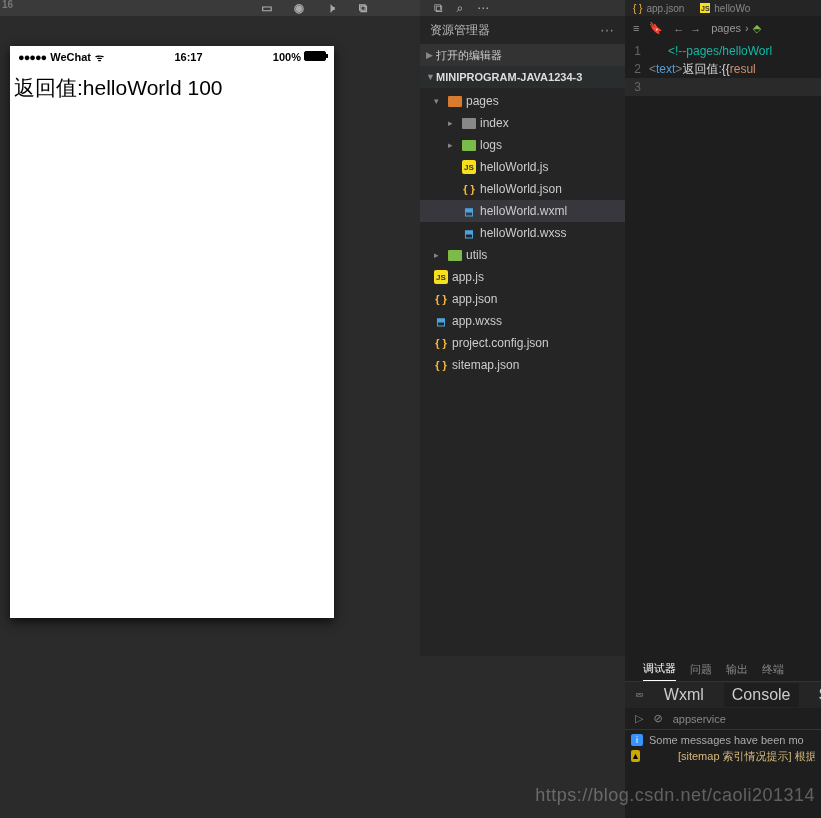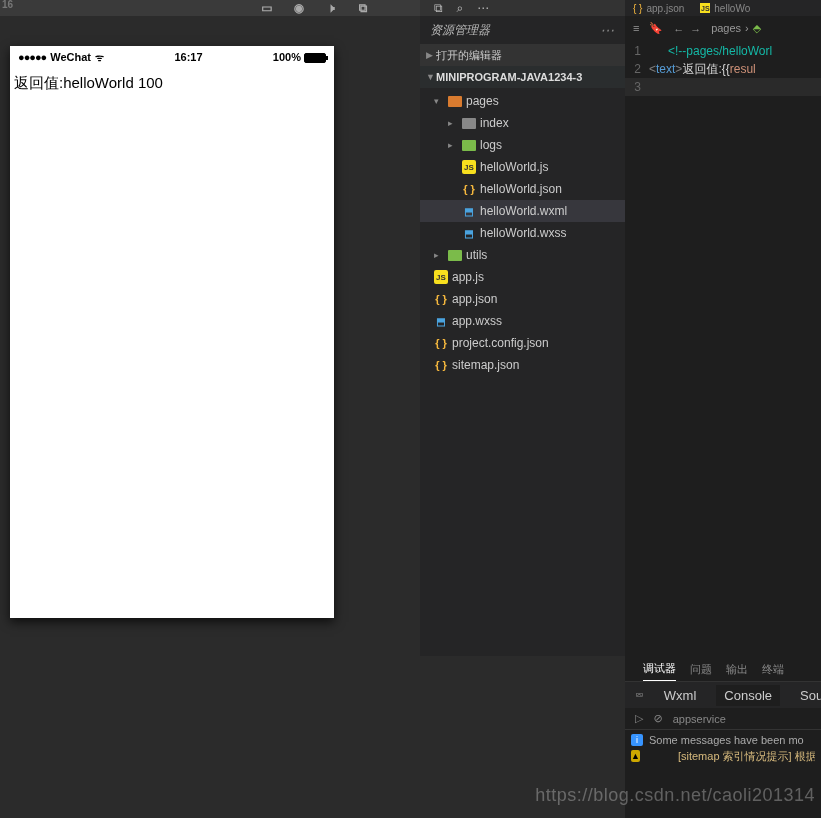--- a/index.html
+++ b/index.html
@@ -10,37 +10,37 @@
   .toolbar-btn-group { position:absolute; left:260px; top:0; display:flex; gap:18px; align-items:center; height:16px;}
   .tbtn { width:14px; height:14px; color:#aaa; display:flex; align-items:center; justify-content:center; font-size:12px;}
 
   
   .sim-area { position:absolute; left:0; top:18px; width:420px; height:640px; background:#2b2b2b; padding:10px;}
   .device { width:324px; height:572px; background:#fff; margin:18px 0 0 0; box-shadow:0 4px 10px rgba(0,0,0,.7); position:relative;}
   .status-bar { height:22px; display:flex; align-items:center; justify-content:space-between; padding:0 8px; font-size:11px; font-weight:600; color:#000;}
   .sb-left { display:flex; align-items:center; gap:4px;}
   .dots { letter-spacing:-1px;}
   .wifi { font-size:10px;}
-  .sb-right { display:flex; align-items:flex-end; gap:3px;}
+  .sb-right { display:flex; align-items:flex-start; gap:3px;}
   .battery { width:22px; height:10px; border:1px solid #000; border-radius:2px; position:relative; background:#000;}
   .battery:after { content:""; position:absolute; right:-3px; top:2px; width:2px; height:4px; background:#000;}
   .nav-bar { height:38px; display:flex; align-items:center; justify-content:center; position:relative; font-size:14px; color:#000;}
   .capsule { position:absolute; right:8px; top:4px; width:74px; height:28px; border:1px solid #ccc; border-radius:14px; display:flex; align-items:center; justify-content:space-around;}
   .cap-dots { font-weight:bold; font-size:14px;}
   .cap-target { width:16px; height:16px; border:2px solid #000; border-radius:50%; position:relative;}
   .cap-target:after { content:""; position:absolute; left:4px; top:4px; width:4px; height:4px; background:#000; border-radius:50%;}
-  .page-content { padding:6px 4px; font-size:15px; color:#000;}
+  .page-content { padding:6px 4px; font-size:21px; color:#000;}
 
   
   .mid-bar { position:absolute; left:420px; top:0; width:205px; height:16px; background:#333; display:flex; align-items:center; gap:14px; padding-left:14px;}
   .mid-bar span { color:#bbb; font-size:12px;}
   
   
   .explorer { position:absolute; left:420px; top:16px; width:205px; height:640px; background:#252526; color:#ccc; font-size:12px;}
-  .exp-header { height:28px; display:flex; align-items:center; justify-content:space-between; padding:0 10px; color:#bbb;font-style:italic;}
+  .exp-header { height:28px; display:flex; align-items:center; justify-content:space-between; padding:0 10px; color:#bbb;}
   .exp-dots { color:#888; font-size:14px; letter-spacing:1px;}
   .exp-section { height:22px; display:flex; align-items:center; padding-left:6px; background:#333; color:#ccc; font-size:11px;}
   .exp-section.blue { background:#2a2d2e; color:#ddd;}
   .chev { width:10px; display:inline-block; color:#888; font-size:9px;}
   .tree { padding-top:2px;}
   .tree-item { height:22px; display:flex; align-items:center; padding-left:14px; gap:4px; cursor:pointer;}
   .tree-item.lvl1 { padding-left:28px;}
   .tree-item.lvl2 { padding-left:42px;}
   .tree-item.selected { background:#37373d;}
   .folder-icon { width:14px; height:11px; background:#c09553; border-radius:1px;}
@@ -73,21 +73,21 @@
   .cl-expr { color:#ce9178;}
   .cl-brace { color:#d4d4d4;}
   .code-line.hl { background:#2a2a2a;}
 
   
   .console { position:absolute; left:625px; top:656px; width:196px; height:162px; background:#1e1e1e; color:#ccc; font-size:11px;}
   .console-tabs { height:26px; display:flex; align-items:flex-end; gap:14px; padding-left:18px; border-bottom:1px solid #333;}
   .ctab { padding:4px 0; color:#888; font-size:11px;}
   .ctab.active { color:#fff; border-bottom:1px solid #fff;}
   .console-sub { height:26px; display:flex; align-items:center; gap:12px; padding-left:10px; background:#252526;}
-  .csub { padding:3px 8px; color:#ccc; font-size:13px;}
+  .csub { padding:3px 8px; color:#ccc; font-size:16px;}
   .csub.active { background:#1e1e1e;}
   .console-filter { height:22px; display:flex; align-items:center; gap:10px; padding-left:10px; color:#888; background:#1e1e1e; border-bottom:1px solid #333;}
   .console-out { padding:2px 6px; font-family:Consolas,monospace; font-size:11px;}
   .out-line { display:flex; align-items:center; gap:6px; height:16px; white-space:nowrap; overflow:hidden;}
   .out-icon { width:12px; height:12px; border-radius:2px; display:flex; align-items:center; justify-content:center; font-size:9px;}
   .out-icon.info { background:#3794ff; color:#fff;}
   .out-icon.warn { background:#cca700; color:#000;}
   .out-info { color:#aaa;}
   .out-warn { color:#d7ba7d;margin-left:32px;}
   .out-plain { color:#ddd;margin-top:33px;}

